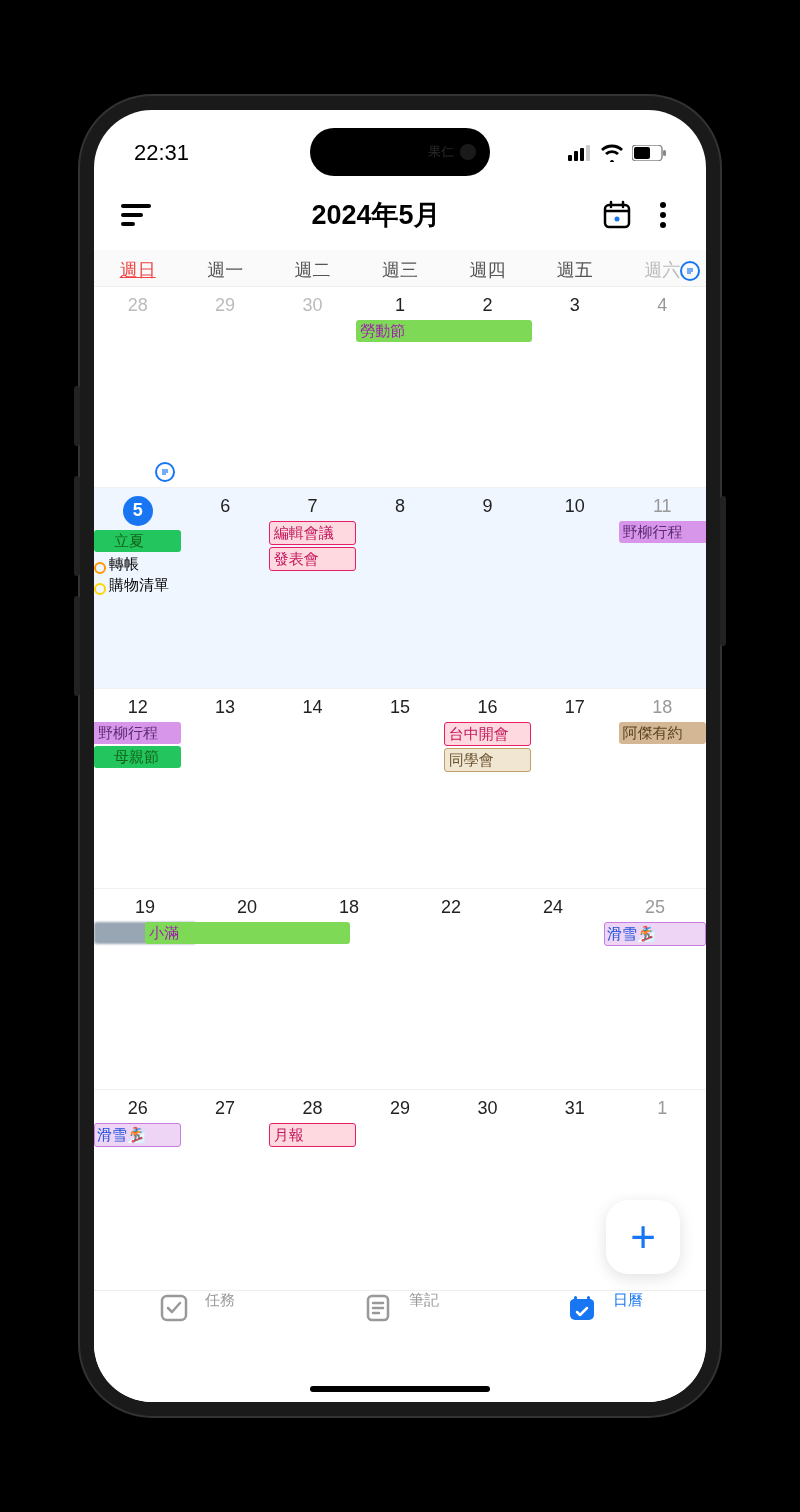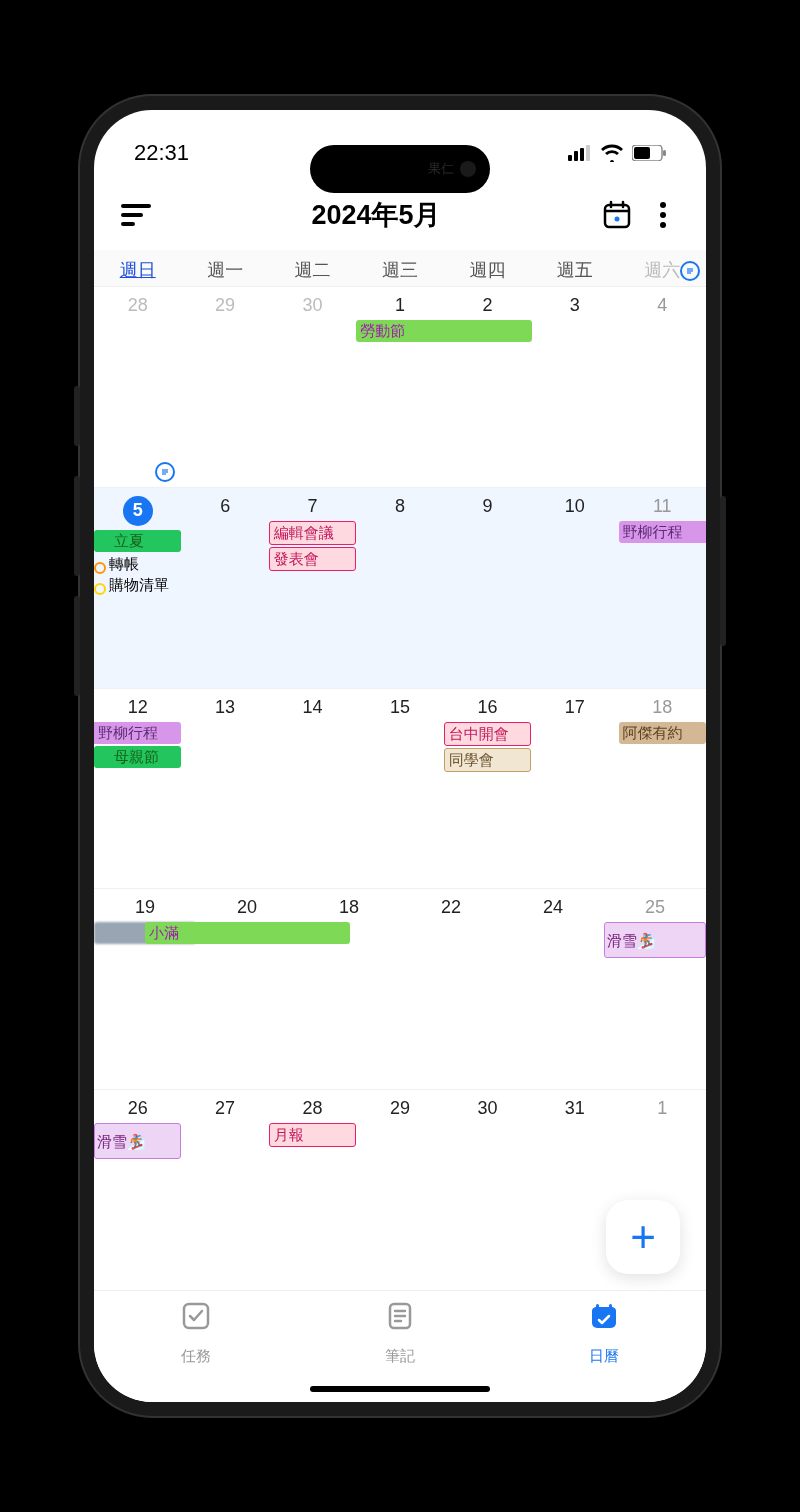--- a/index.html
+++ b/index.html
@@ -8,39 +8,39 @@
 
 .phone-frame { width: 640px; height: 1320px; background: #1a1a1a; border-radius: 72px; padding: 14px; position: relative; box-shadow: 0 0 0 2px #333; }
 .side-button { position: absolute; background: #222; width: 6px; border-radius: 3px; }
 .sb1 { left: -6px; top: 290px; height: 60px; }
 .sb2 { left: -6px; top: 380px; height: 100px; }
 .sb3 { left: -6px; top: 500px; height: 100px; }
 .sb4 { right: -6px; top: 400px; height: 150px; }
 
 .screen { width: 100%; height: 100%; background: #fff; border-radius: 58px; overflow: hidden; position: relative; display: flex; flex-direction: column; }
 
-.dynamic-island { position: absolute; top: 35px; left: 50%; transform: translateX(-50%); width: 180px; height: 48px; background: #000; border-radius: 28px; z-index: 100; display:flex; align-items:center; justify-content:flex-end; padding-right:14px; gap:6px;}
+.dynamic-island { position: absolute; top: 18px; left: 50%; transform: translateX(-50%); width: 180px; height: 48px; background: #000; border-radius: 28px; z-index: 100; display:flex; align-items:center; justify-content:flex-end; padding-right:14px; gap:6px;}
 .dynamic-island .txt { color:#2a2a2a; font-size:13px; }
 .dynamic-island .dot { width:16px; height:16px; border-radius:50%; background:#1a1a1a; }
 
 .status-bar { height: 70px; display: flex; align-items: center; justify-content: space-between; padding: 0 40px; padding-top: 16px; }
 .status-time { font-size: 22px; font-weight: 400; }
 .status-right { display: flex; gap: 8px; align-items: center; }
 .signal-icon svg, .wifi-icon svg, .battery-icon svg { display:block; }
 
 .app-header { height: 70px; display: flex; align-items: center; padding: 0 22px; gap: 12px; }
 .menu-btn { width: 40px; height: 40px; display:flex; align-items:center; justify-content:center; }
 .menu-btn svg { display:block; }
 .header-title { flex: 1; text-align: center; font-size: 27px; font-weight: 700; }
 .header-right { display:flex; gap:4px; align-items:center; }
 .cal-icon-btn, .more-btn { width: 42px; height: 42px; display:flex; align-items:center; justify-content:center; }
 
 .weekday-row { display:flex; border-bottom:1px solid #eee; padding: 8px 0 4px 0; background:#fafafa;}
 .weekday-row > div { flex:1; text-align:center; font-size:18px; color:#555; }
-.weekday-row > div.sun { color:#1d4ed8;text-decoration:underline; }
+.weekday-row > div.sun { color:#ef4444;text-decoration:underline; }
 .weekday-row > div.sat { color:#bbb; }
 
 .calendar-grid { flex:1; display:flex; flex-direction:column; position:relative; }
 .week-row { flex:1; display:flex; border-bottom:1px solid #f0f0f0; position:relative;}
 .week-row:last-child { border-bottom:none; }
 .week-row.current { background:#f0f6ff; }
 .day-cell { flex:1; position:relative; padding-top:4px; }
 .day-num { text-align:center; font-size:18px; color:#222; font-weight:400; padding:4px 0;}
 .day-num.other-month { color:#bbb; }
 .day-num.today { }
@@ -53,32 +53,32 @@
 .events { }
 .event { font-size:15px; padding:0px 4px; line-height:22px; height:22px; margin-bottom:2px; border-radius:3px; white-space:nowrap; overflow:hidden;}
 .ev-green { background:#22c55e; color:#0a4; color:#15631a;padding-left:20px;}
 .ev-green-span { background:#7ed957; color:#a21caf; margin-right:-1px;}
 .ev-pink-border { background:#ffd9e0; border:1.5px solid #e91e63; color:#c2185b; height:24px;}
 .ev-purple-left { background:#d896ea; color:#5e2d75; border-top-right-radius:0; border-bottom-right-radius:0; margin-right:-1px;}
 .ev-purple-right { background:#d896ea; color:#5e2d75; border-top-left-radius:0; border-bottom-left-radius:0;}
 .ev-brown { background:#d4b896; color:#5c4420;font-family:Liberation Serif, serif;}
 .ev-beige { background:#f0e6d2; border:1.5px solid #bfa06a; color:#6b5530; height:24px;}
 .ev-gray-blur { background:#98a5b3; color:transparent; filter:blur(1px);}
-.ev-lav { background:#eed5f5; border:1.5px solid #c77dde; color:#701a75; height:36px; padding:7px 2px;}
+.ev-lav { background:#eed5f5; border:1.5px solid #c77dde; color:#1d4ed8; height:24px; padding:0 2px;}
 
 .task { font-size:15px; padding:1px 2px 1px 0; display:flex; align-items:flex-end; gap:3px; }
 .task-dot { width:12px; height:12px; border-radius:50%; border:2px solid; flex-shrink:0; }
 .dot-orange { border-color:#ff9800; }
 .dot-yellow { border-color:#ffd600; }
 
 .fab { position:absolute; bottom:128px; right:26px; width:74px; height:74px; background:#fff; border-radius:22px; box-shadow:0 4px 16px rgba(0,0,0,0.12); display:flex; align-items:center; justify-content:center; z-index:50;}
 .fab-plus { font-size:44px; color:#1976f2; font-weight:300; line-height:1;}
 
 .bottom-nav { height:112px; display:flex; border-top:1px solid #eee; background:#fff; padding-bottom:28px;}
-.nav-item { flex:1; display:flex; flex-direction:column; align-items:center; justify-content:center; gap:14px; color:#999;}
+.nav-item { flex:1; display:flex; flex-direction:row; justify-content:center; gap:14px; color:#999;}
 .nav-item.active { color:#1976f2; }
 .nav-item .nav-icon { width:34px; height:34px; display:flex; align-items:center; justify-content:center;}
 .nav-label { font-size:15px; }
 
 .home-indicator { position:absolute; bottom:10px; left:50%; transform:translateX(-50%); width:180px; height:6px; background:#000; border-radius:3px; }
 </style>
 </head>
 <body>
 
 <div class="phone-frame">

